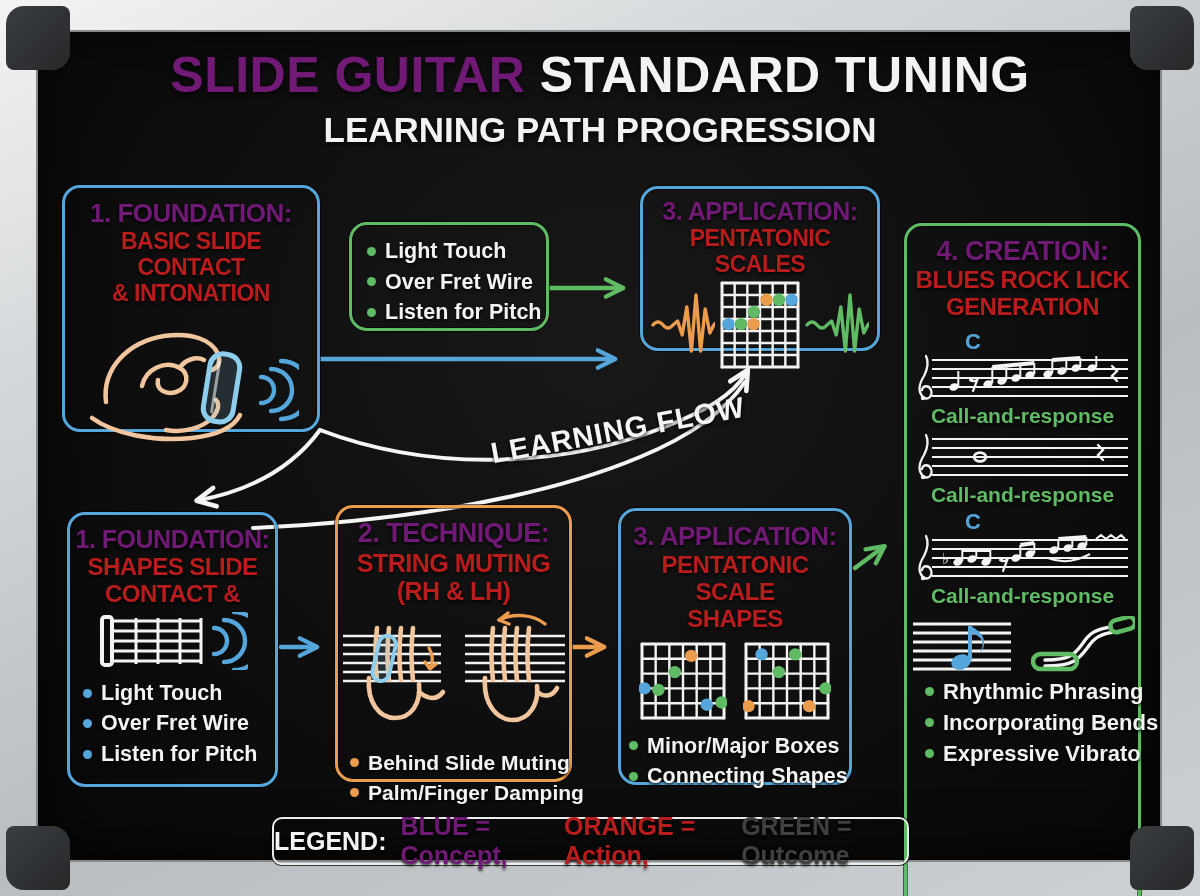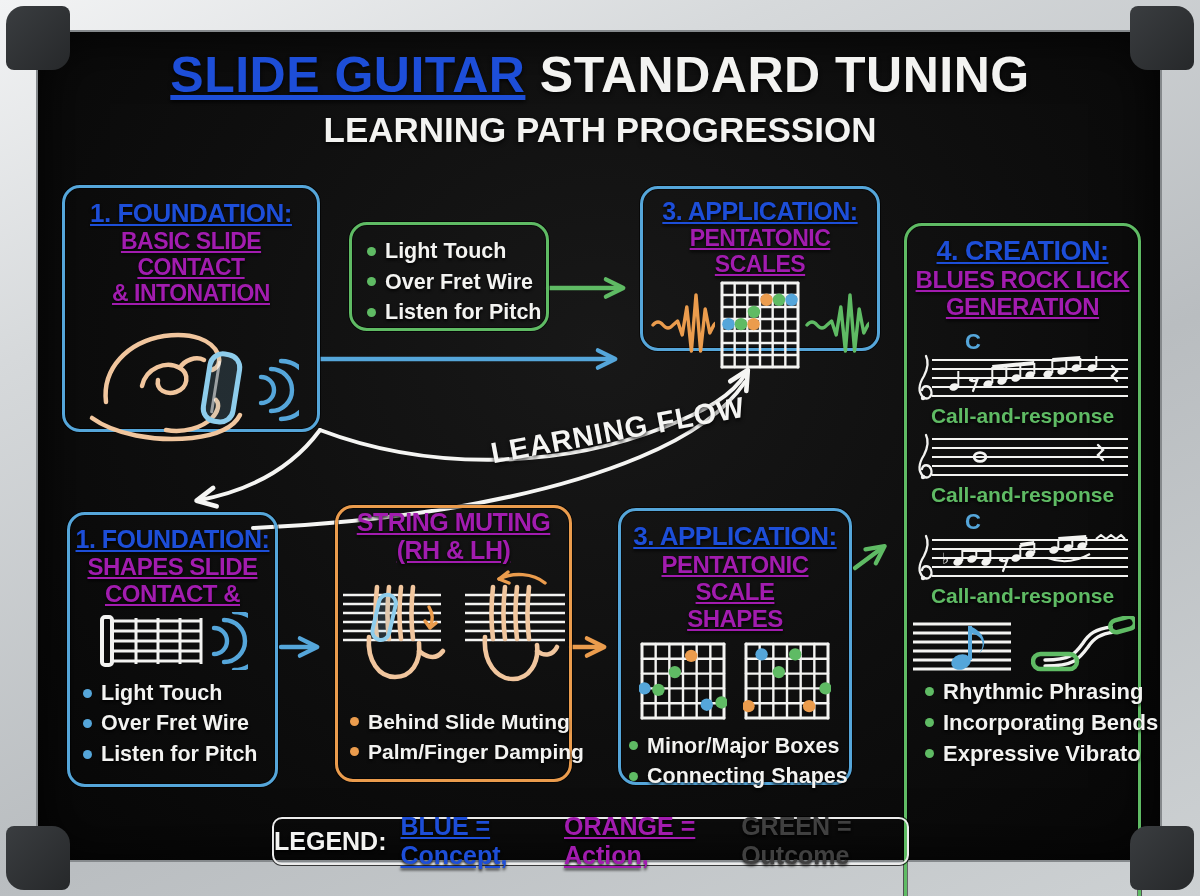--- a/index.html
+++ b/index.html
@@ -16,21 +16,21 @@
   .board{
     position:absolute;left:38px;top:32px;right:40px;bottom:36px;border-radius:4px;
     background:radial-gradient(ellipse at 50% 38%,#181818 0%,#0e0e0e 55%,#070707 100%);
     box-shadow:0 0 0 2px #85898c, inset 0 0 60px rgba(0,0,0,.9);
     z-index:1;
   }
   .abs{position:absolute;z-index:3;}
   .titlebar{left:0;right:0;top:46px;text-align:center;color:#f3f3f1;}
   .t1{font-size:50px;font-weight:bold;letter-spacing:.5px;text-shadow:0 2px 4px rgba(0,0,0,.8);}
   .t2{font-size:35px;font-weight:bold;margin-top:6px;text-shadow:0 2px 4px rgba(0,0,0,.8);}
-  .blue{color:#1d4ed8;text-decoration:underline;} .orange{color:#a21caf;text-decoration:underline;} .green{color:#404040;} .white{color:#f3f3f1;}
+  .blue{color:#701a75;} .orange{color:#b91c1c;} .green{color:#404040;} .white{color:#f3f3f1;}
   .box{position:absolute;border:3px solid;border-radius:18px;box-sizing:border-box;z-index:3;
        text-align:center;color:#f3f3f1;box-shadow:0 0 0 1px rgba(0,0,0,.6), inset 0 0 0 1px rgba(0,0,0,.5);}
   .b-blue{border-color:#55a6da;} .b-green{border-color:#5fbb64;} .b-orange{border-color:#eb9c4d;}
   .step{font-weight:bold;font-size:26px;letter-spacing:-.5px;margin-top:10px;text-shadow:0 2px 3px rgba(0,0,0,.85);}
   .sub{font-weight:bold;font-size:23px;line-height:1.12;letter-spacing:-.5px;text-shadow:0 2px 3px rgba(0,0,0,.85);}
   .bullets{text-align:left;font-weight:bold;font-size:22px;line-height:1.42;text-shadow:0 2px 3px rgba(0,0,0,.85);}
   .bullet{white-space:nowrap;display:flex;align-items:center;}
   .dot{display:inline-block;width:9px;height:9px;border-radius:50%;margin:0 9px 0 0;flex:0 0 auto;}
   .dot.g{background:#5fbb64;} .dot.b{background:#55a6da;} .dot.o{background:#eb9c4d;}
   .caption{color:#5fbb64;font-weight:bold;font-size:21px;text-shadow:0 2px 3px rgba(0,0,0,.85);}
@@ -316,20 +316,21 @@
         <span>Over Fret Wire</span>
       </div>
     <div class="bullet">
         <span class="dot b"></span>
         <span>Listen for Pitch</span>
       </div>
   </div>
 </div>
 
 <div class="box b-orange" style="left:335px;top:505px;width:237px;height:277px;">
+  <div class="step blue" style="font-size:27px;">2. TECHNIQUE:</div>
   <div class="sub orange" style="font-size:25px;">STRING MUTING</div>
   <div class="sub orange" style="font-size:25px;">(RH &amp; LH)</div>
   <div class="icon-row" style="margin-top:3px;">
       <svg width="226" height="122" viewBox="0 0 226 122">
         <line x1="2" y1="28" x2="100" y2="28" stroke="#f3f3f1" stroke-width="2.3"></line>
         <line x1="124" y1="28" x2="224" y2="28" stroke="#f3f3f1" stroke-width="2.3"></line>
         <line x1="2" y1="37" x2="100" y2="37" stroke="#f3f3f1" stroke-width="2.3"></line>
         <line x1="124" y1="37" x2="224" y2="37" stroke="#f3f3f1" stroke-width="2.3"></line>
         <line x1="2" y1="46" x2="100" y2="46" stroke="#f3f3f1" stroke-width="2.3"></line>
         <line x1="124" y1="46" x2="224" y2="46" stroke="#f3f3f1" stroke-width="2.3"></line>

